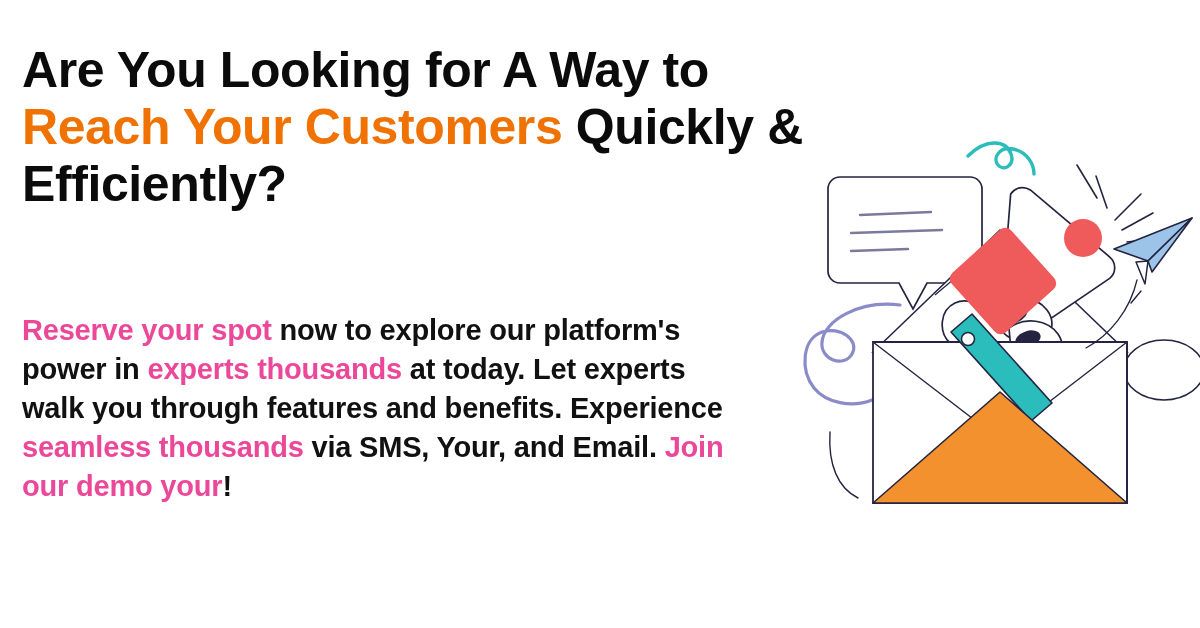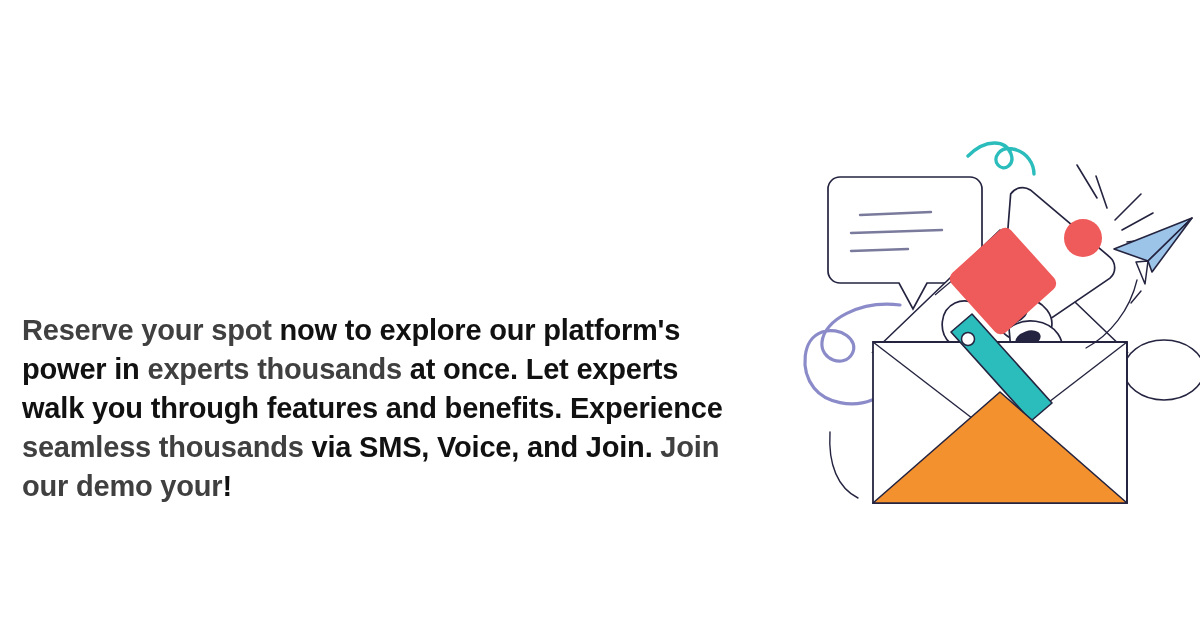--- a/index.html
+++ b/index.html
@@ -57,21 +57,21 @@
     width: 720px;
     margin: 0;
     font-family: "Liberation Sans", sans-serif;
     font-size: 29px;
     line-height: 39px;
     font-weight: 700;
     letter-spacing: -0.2px;
     color: #111111;
   }
   .subcopy .hl {
-    color: #404040;
+    color: #ec4899;
   }
 
   
   .illustration {
     position: absolute;
     left: 800px;
     top: 120px;
     width: 400px;
     height: 400px;
   }
@@ -81,23 +81,26 @@
     height: 400px;
   }
 </style>
 </head>
 <body>
 
 <div class="banner">
 
   <div class="text-col">
 
+    <h1 class="headline">
+      <span>Are You Looking for A Way to </span><span class="hl">Reach Your Customers</span><span> Quickly &amp; Efficiently?</span>
+    </h1>
 
     <p class="subcopy">
-      <span class="hl">Reserve your spot</span><span> now to explore our platform's power in </span><span class="hl">experts thousands</span><span> at once. Let experts walk you through features and benefits. Experience </span><span class="hl">seamless thousands</span><span> via SMS, Voice, and Join. </span><span class="hl">Join our demo your</span><span>!</span>
+      <span class="hl">Reserve your spot</span><span> now to explore our platform's power in </span><span class="hl">experts thousands</span><span> at today. Let experts walk you through features and benefits. Experience </span><span class="hl">seamless thousands</span><span> via SMS, Your, and Email. </span><span class="hl">Join our demo your</span><span>!</span>
     </p>
 
   </div>
 
   <div class="illustration">
     <svg viewBox="0 0 400 400" xmlns="http://www.w3.org/2000/svg">
 
       <g>
         <path d="M100 185 C 60 180, 24 200, 22 222 C 20 240, 44 248, 52 234
                  C 60 220, 40 206, 22 212 C 2 219, 0 250, 14 268 C 26 283, 52 288, 72 280" fill="none" stroke="#8b8bc9" stroke-width="3.2" stroke-linecap="round"></path>

